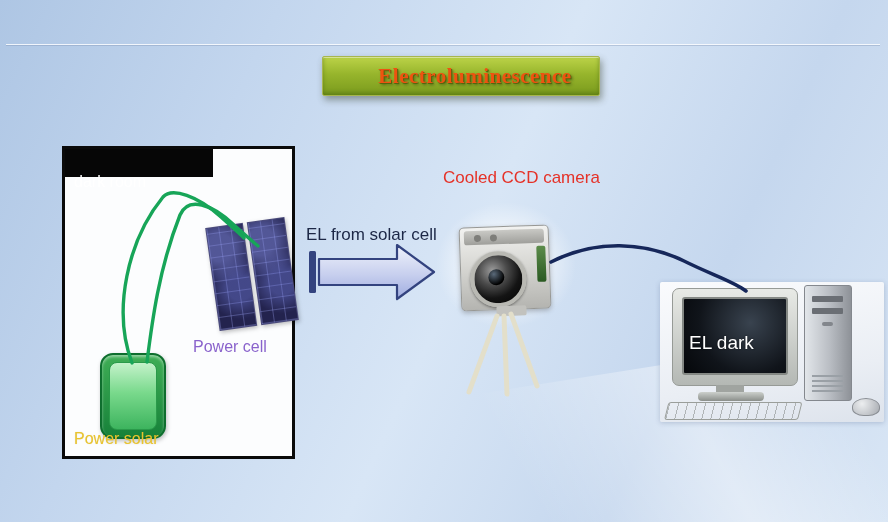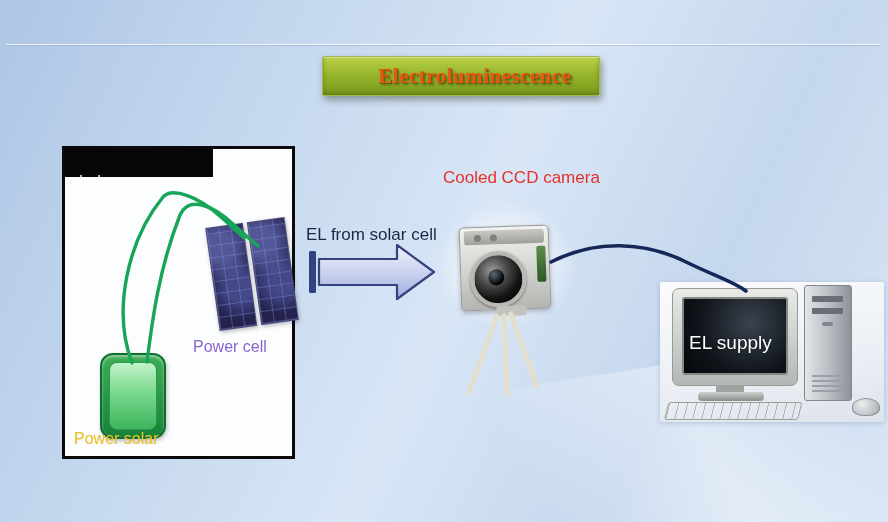--- a/index.html
+++ b/index.html
@@ -141,21 +141,21 @@
       </div>
       <div class="cam-pcb"></div>
       <div class="cam-base"></div>
     </div>
   </div>
 
   <div class="computer">
     <div class="pc-bg"></div>
     <div class="monitor">
       <div class="screen">
-        <span class="screen-label label">EL supply</span>
+        <span class="screen-label label">EL dark</span>
       </div>
     </div>
     <div class="monitor-neck"></div>
     <div class="monitor-base"></div>
     <div class="tower">
       <div class="tower-slot s1"></div>
       <div class="tower-slot s2"></div>
       <div class="tower-button"></div>
       <div class="tower-vents"></div>
     </div>

